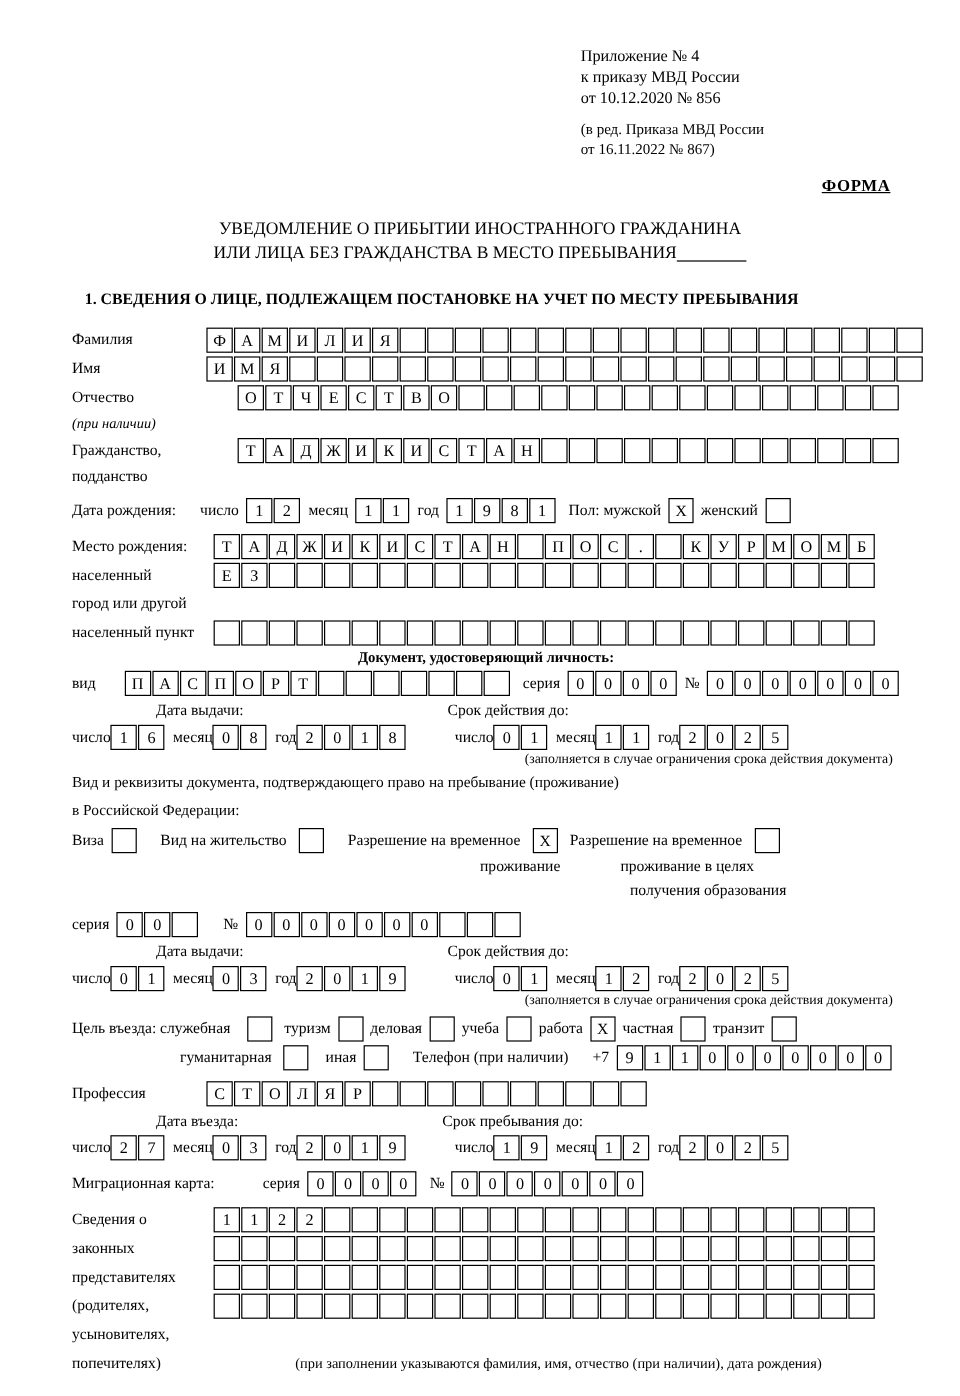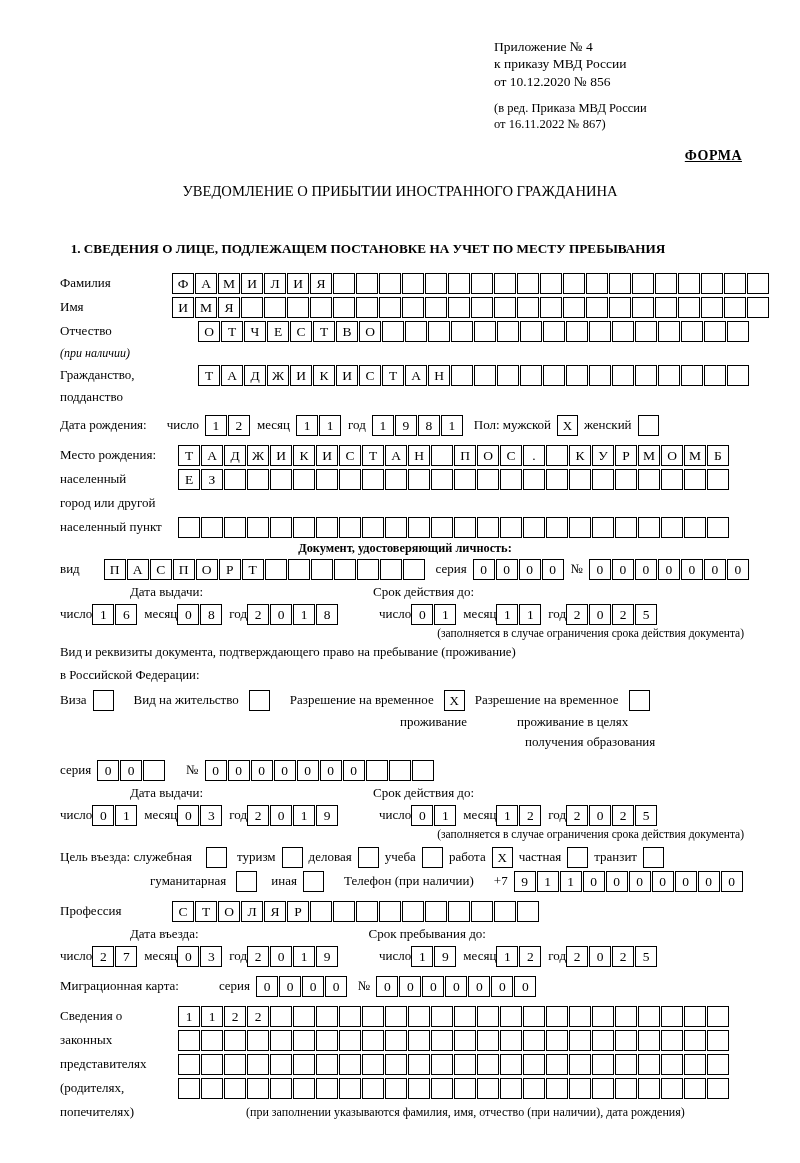--- a/index.html
+++ b/index.html
@@ -18,21 +18,21 @@
   .page {
     position: relative;
     width: 800px;
     height: 1163px;
     padding: 0;
   }
   
   .hdr {
     position: absolute;
     top: 38px;
-    right: 46px;
+    right: 56px;
     width: 260px;
     font-size: 13.5px;
     line-height: 1.28;
     text-align: left;
   }
   .hdr .grp2 { margin-top: 10px; font-size: 12.5px; }
   .forma {
     position: absolute;
     top: 148px;
     right: 58px;
@@ -150,20 +150,21 @@
     <div class="grp2">
       <div>(в ред. Приказа МВД России</div>
       <div>от 16.11.2022 № 867)</div>
     </div>
   </div>
 
   <div class="forma">ФОРМА</div>
 
   <div class="title">
     <div>УВЕДОМЛЕНИЕ О ПРИБЫТИИ ИНОСТРАННОГО ГРАЖДАНИНА</div>
+    <div><span>ИЛИ ЛИЦА БЕЗ ГРАЖДАНСТВА В МЕСТО ПРЕБЫВАНИЯ</span><span class="u"></span></div>
   </div>
 
   <div class="section1">1. СВЕДЕНИЯ О ЛИЦЕ, ПОДЛЕЖАЩЕМ ПОСТАНОВКЕ НА УЧЕТ ПО МЕСТУ ПРЕБЫВАНИЯ</div>
 
   <div class="form">
 
     <div class="row">
       <div class="labelcol">Фамилия</div>
       <div class="boxes" id="surname-boxes">
           <div class="cell">Ф</div>
@@ -907,19 +908,22 @@
           <div class="cell"></div>
           <div class="cell"></div>
           <div class="cell"></div>
           <div class="cell"></div>
           <div class="cell"></div>
           <div class="cell"></div>
           <div class="cell"></div>
         </div>
     </div>
     <div class="row">
+      <div class="labelcol w118">усыновителях,</div>
+    </div>
+    <div class="row">
       <div class="labelcol w118">попечителях)</div>
       <div style="width:68px;"></div>
       <div class="subnote">(при заполнении указываются фамилия, имя, отчество (при наличии), дата рождения)</div>
     </div>
 
   </div>
 </div>
 
 </body></html>

